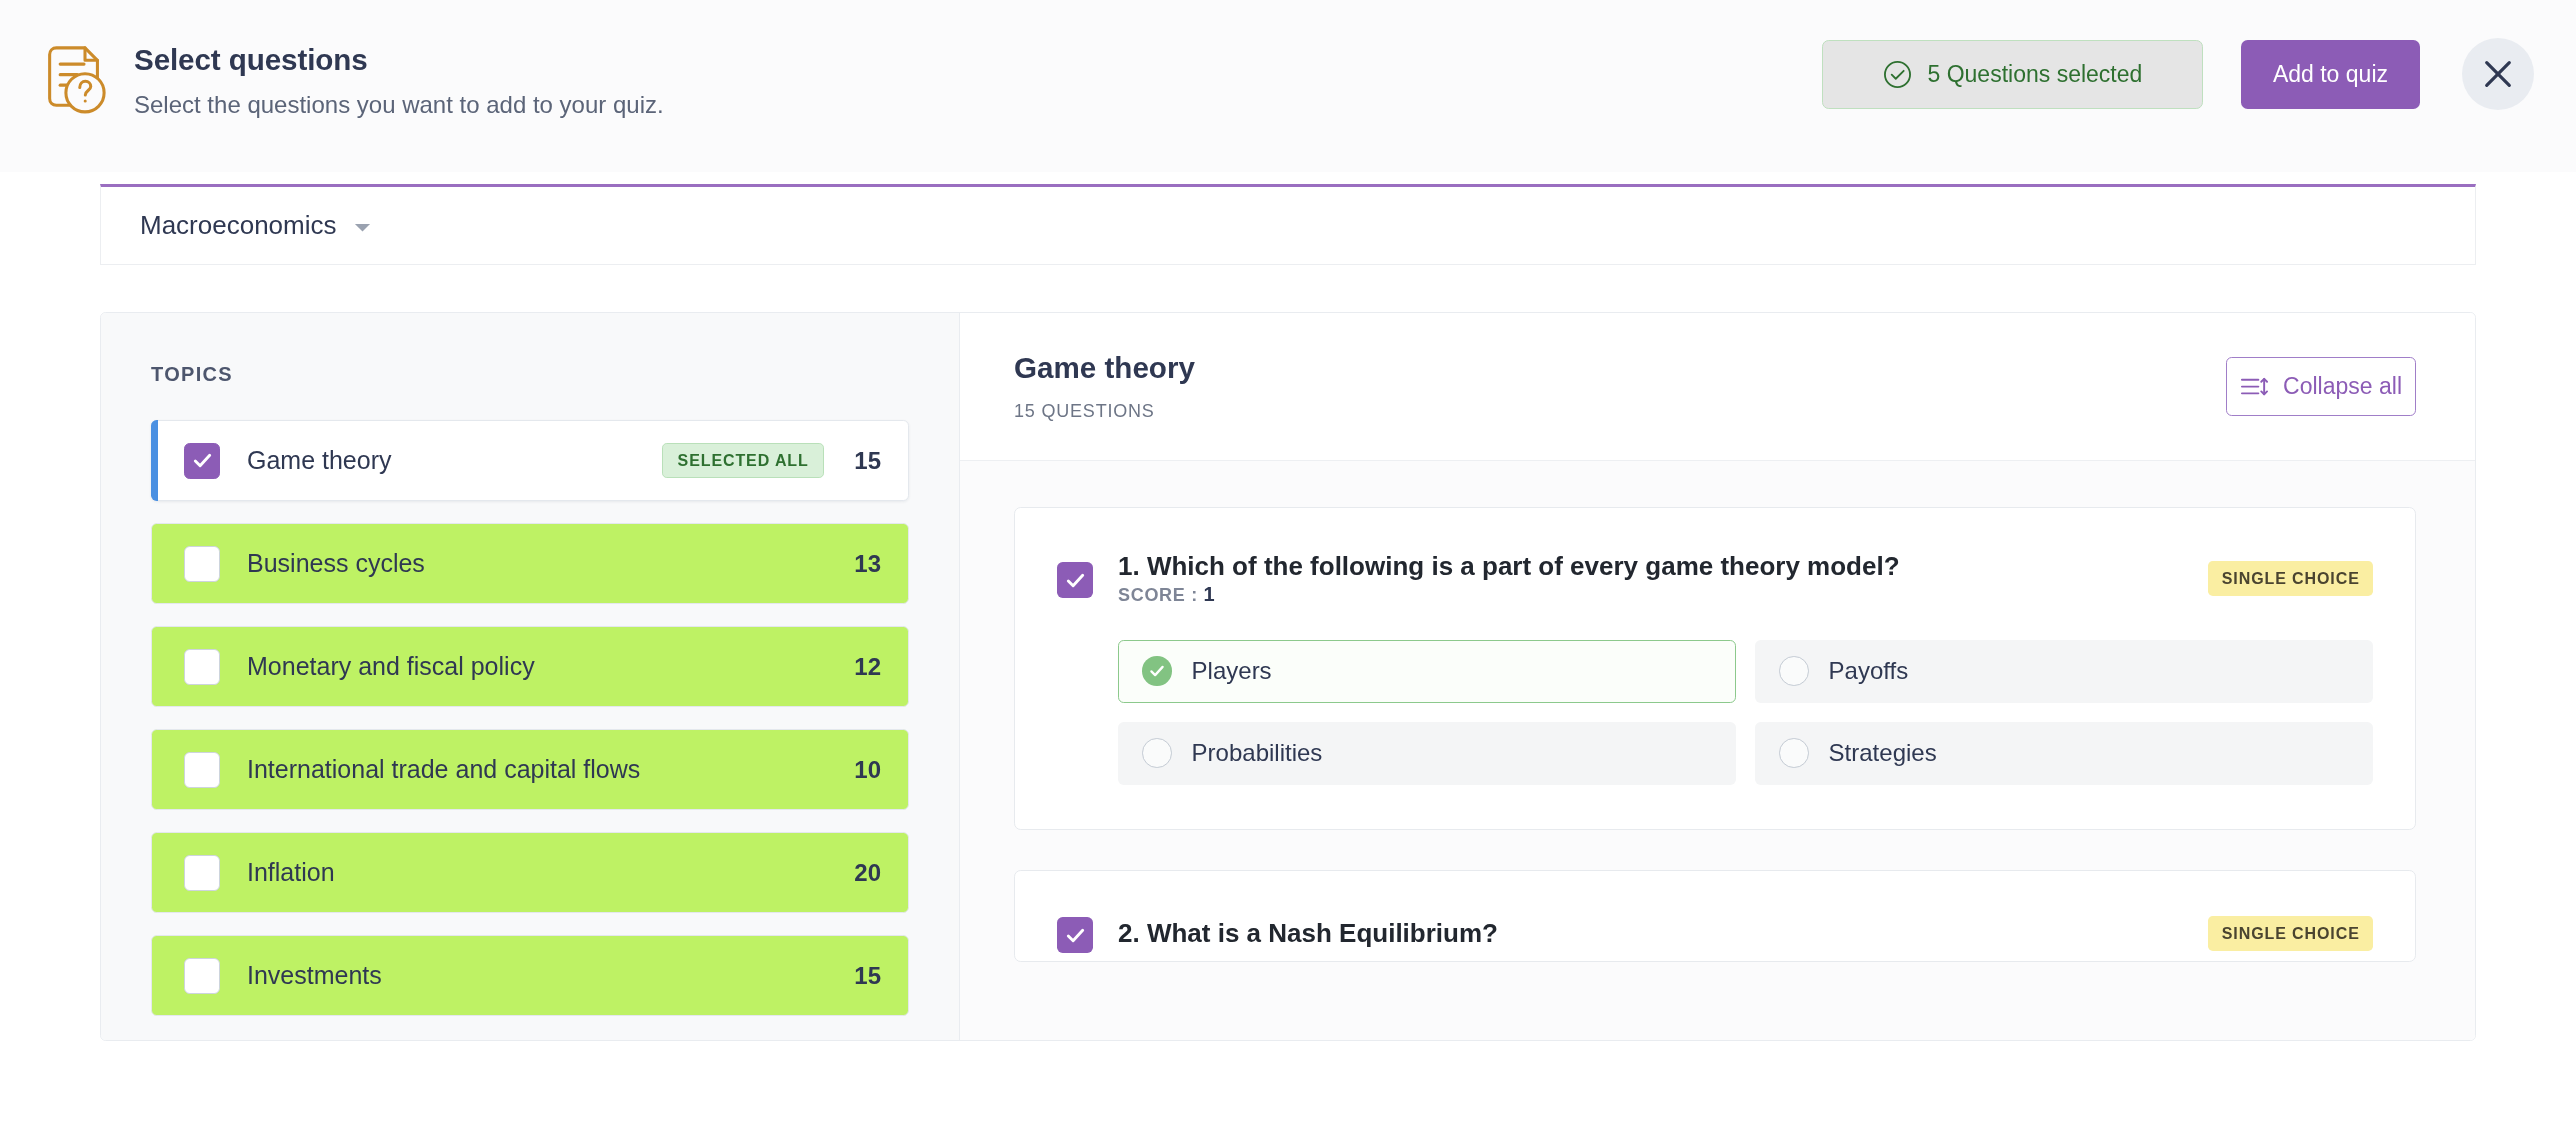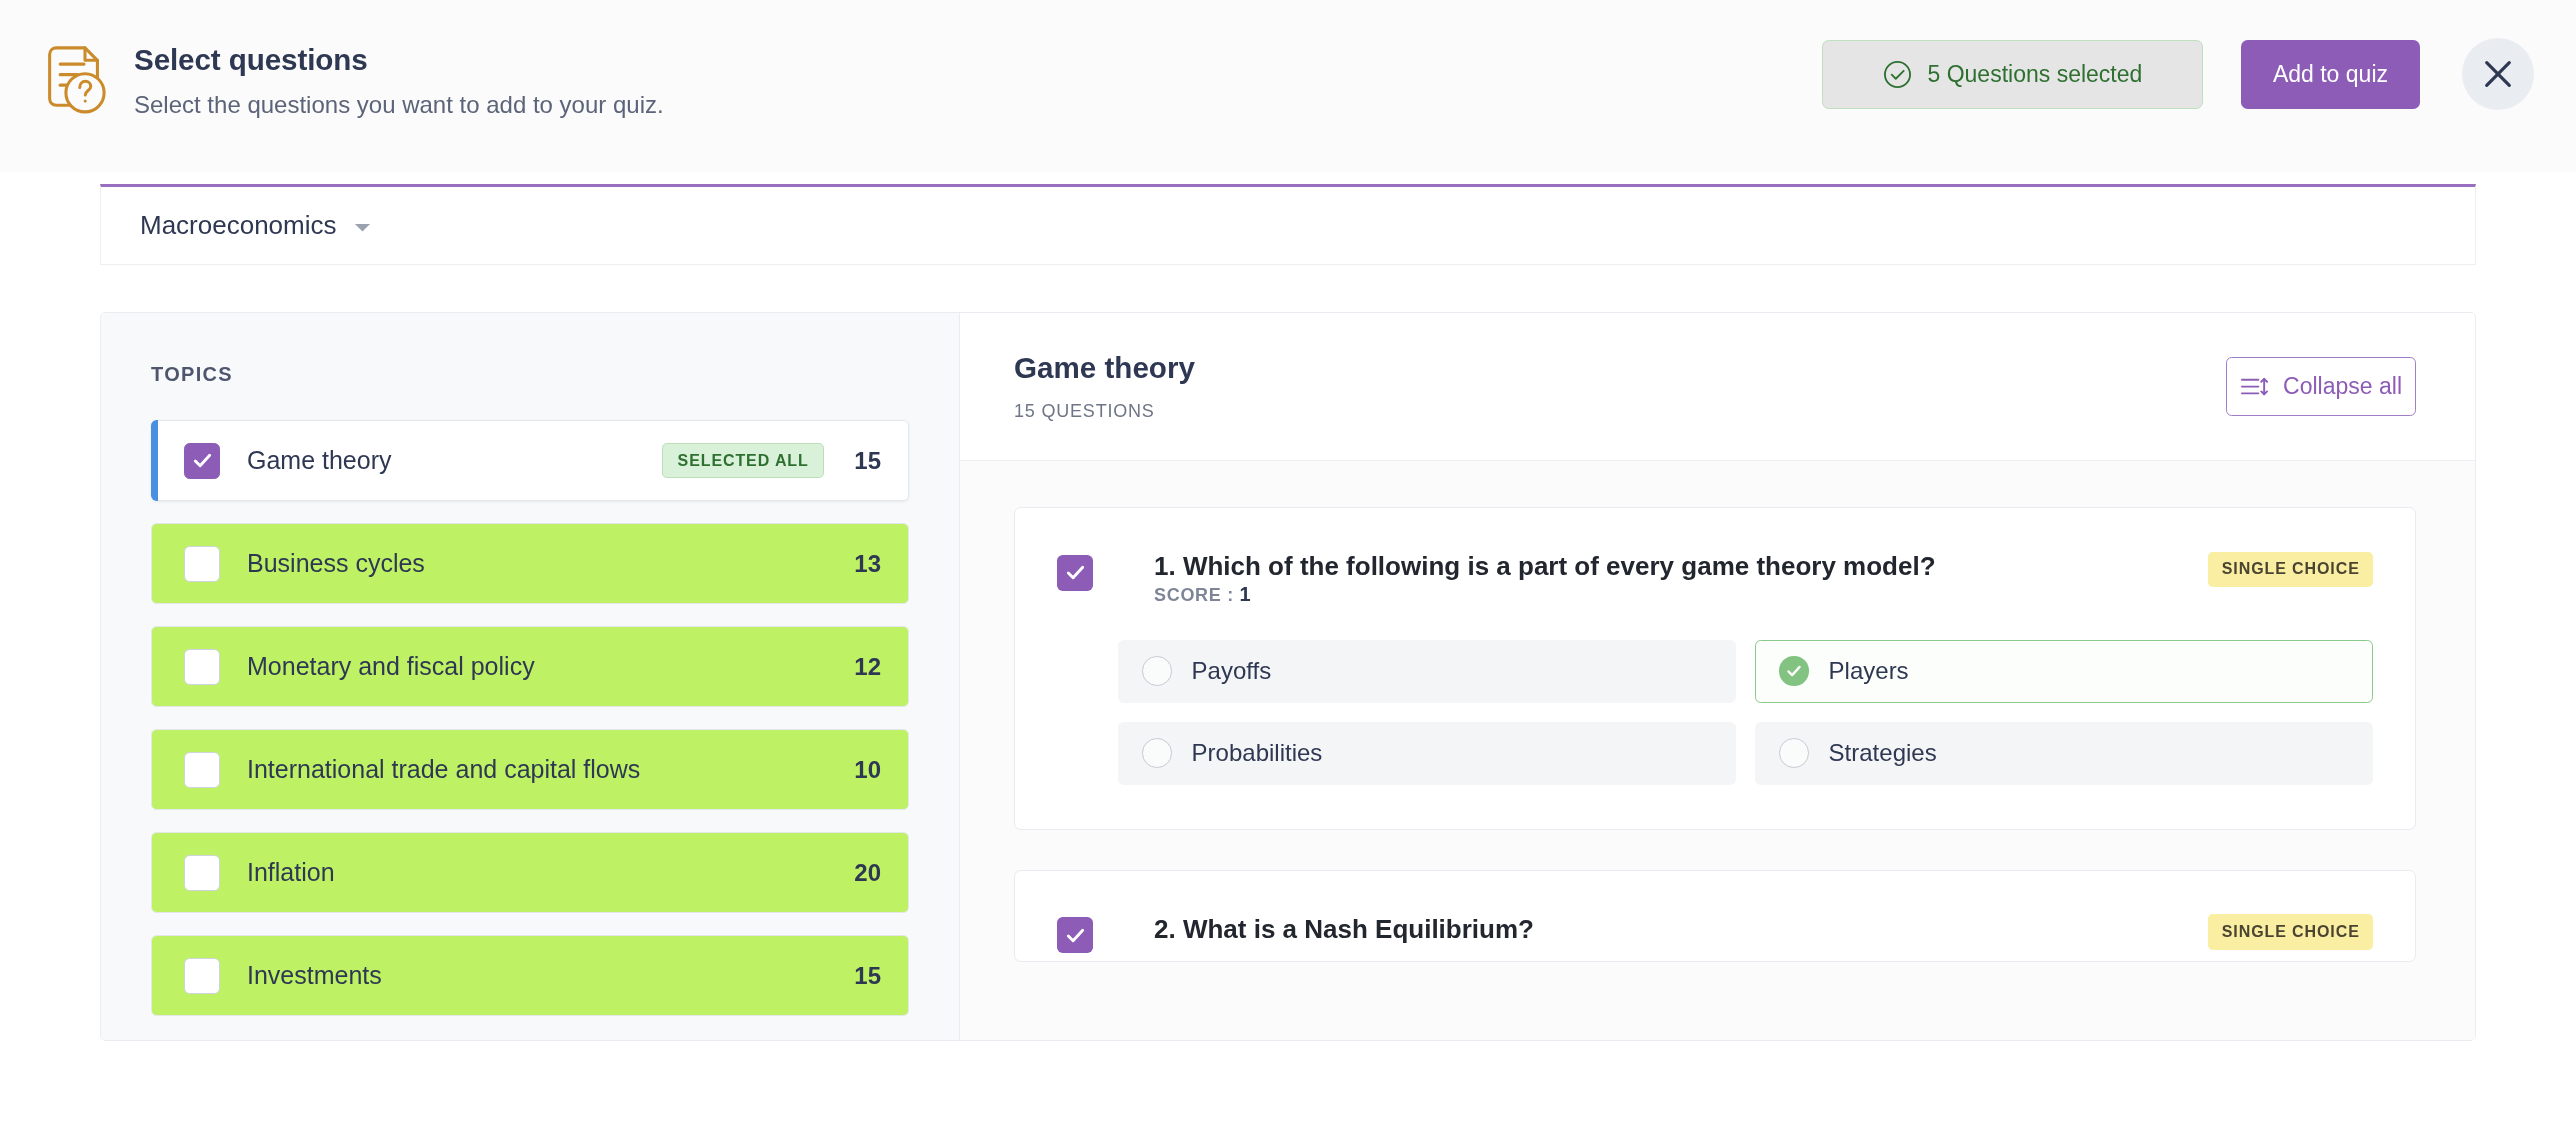--- a/index.html
+++ b/index.html
@@ -272,22 +272,21 @@
   }
   .q-card {
     background: #ffffff;
     border: 1px solid #e7eaee;
     border-radius: 6.7px;
     padding: 42px 42px 44px 42px;
     margin-bottom: 40px;
   }
   .q-head {
     display: flex;
-    align-items: flex-start;
-    gap: 36px;
+    align-items: center;
   }
   .q-cbox {
     width: 36px; height: 36px;
     border-radius: 5.7px;
     background: #8c5cb6;
     flex: 0 0 auto;
     display: flex;
     align-items: center;
     justify-content: center;
     margin-top: 4.8px;
@@ -518,31 +517,31 @@
               <div class="q-text">1. Which of the following is a part of every game theory model?</div>
               <div class="q-score">
                 <span>SCORE :</span>
                 <b>1</b>
               </div>
             </div>
             <span class="q-type-badge">SINGLE CHOICE</span>
           </div>
 
           <div class="options-grid">
-            <div class="option">
-              <span class="radio-blank"></span>
-              <span class="option-label">Payoffs</span>
-            </div>
             <div class="option correct">
               <span class="radio-correct">
                 <svg viewBox="0 0 24 24" xmlns="http://www.w3.org/2000/svg" fill="none" stroke="#ffffff" stroke-width="3" stroke-linecap="round" stroke-linejoin="round">
                   <path d="M4.5 12.5 L9.5 17.5 L19.5 6.5"></path>
                 </svg>
               </span>
               <span class="option-label">Players</span>
+            </div>
+            <div class="option">
+              <span class="radio-blank"></span>
+              <span class="option-label">Payoffs</span>
             </div>
             <div class="option">
               <span class="radio-blank"></span>
               <span class="option-label">Probabilities</span>
             </div>
             <div class="option">
               <span class="radio-blank"></span>
               <span class="option-label">Strategies</span>
             </div>
           </div>

